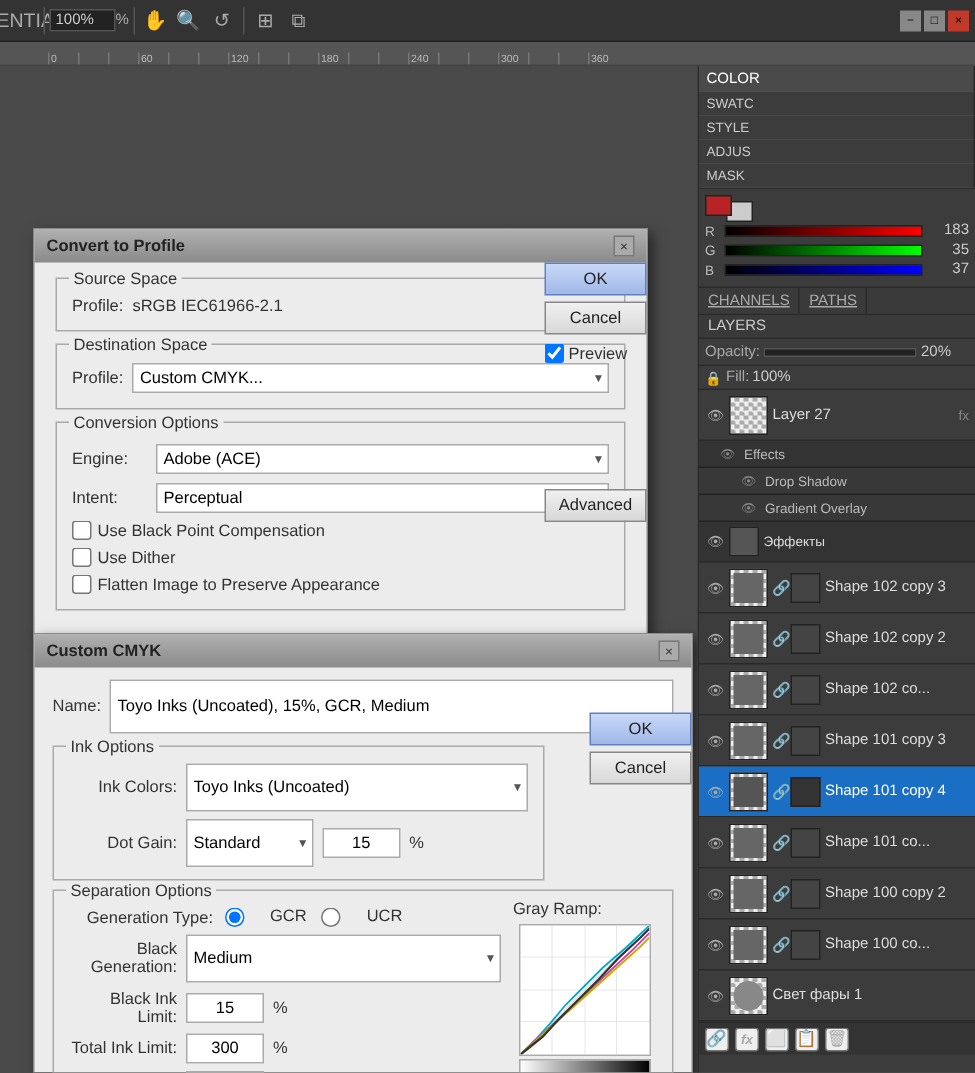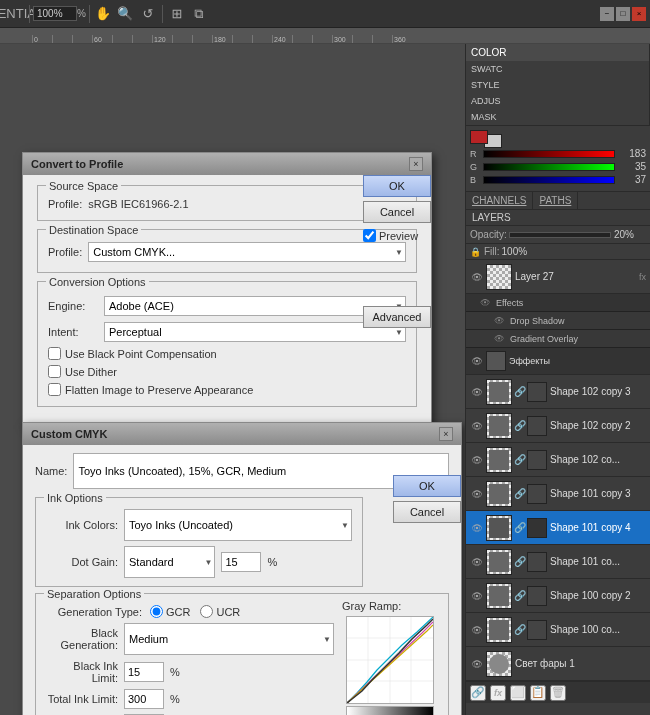--- a/index.html
+++ b/index.html
@@ -530,27 +530,27 @@
     .ccmyk-arrow {
       position: absolute;
       right: 3px;
       top: 50%;
       transform: translateY(-50%);
       font-size: 8px;
       color: #555;
       pointer-events: none;
     }
     .ccmyk-num-input {
-      width: 40px;
+      width: 52px;
       height: 20px;
       font-size: 11px;
       border: 1px solid #aaa;
       padding: 0 3px;
       background: #fff;
-      text-align: left;
+      text-align: center;
     }
     .ccmyk-unit {
       font-size: 11px;
       color: #333;
     }
 
     
     .sep-type-row {
       display: flex;
       align-items: center;
@@ -562,22 +562,21 @@
       color: #333;
       width: 96px;
       text-align: right;
     }
     .radio-group {
       display: flex;
       gap: 10px;
     }
     .radio-label {
       display: flex;
-      align-items: center;
-      gap: 3px;
+      gap: 17px;
       font-size: 11px;
       color: #333;
     }
     .radio-label input { margin: 0; }
 
     
     .sep-options-body {
       display: flex;
       gap: 8px;
     }
@@ -740,21 +739,21 @@
             </div>
           </div>
 
           <div style="position:absolute;top:0;right:0;display:flex;flex-direction:column;gap:4px;">
             <button class="dlg-btn primary">OK</button>
             <button class="dlg-btn">Cancel</button>
             <div style="margin-top:2px;display:flex;align-items:center;gap:3px;">
               <input type="checkbox" checked="" id="prev" style="">
               <label for="prev" style="font-size:11px;color:#333;">Preview</label>
             </div>
-            <button class="dlg-btn" style="margin-top:60px;">Advanced</button>
+            <button class="dlg-btn" style="margin-top:80px;">Advanced</button>
           </div>
 
         </div>
       </div>
 
       <div class="dialog ccmyk-dialog">
         <div class="dialog-titlebar">
           <span>Custom CMYK</span>
           <button class="dialog-close-btn">×</button>
         </div>

